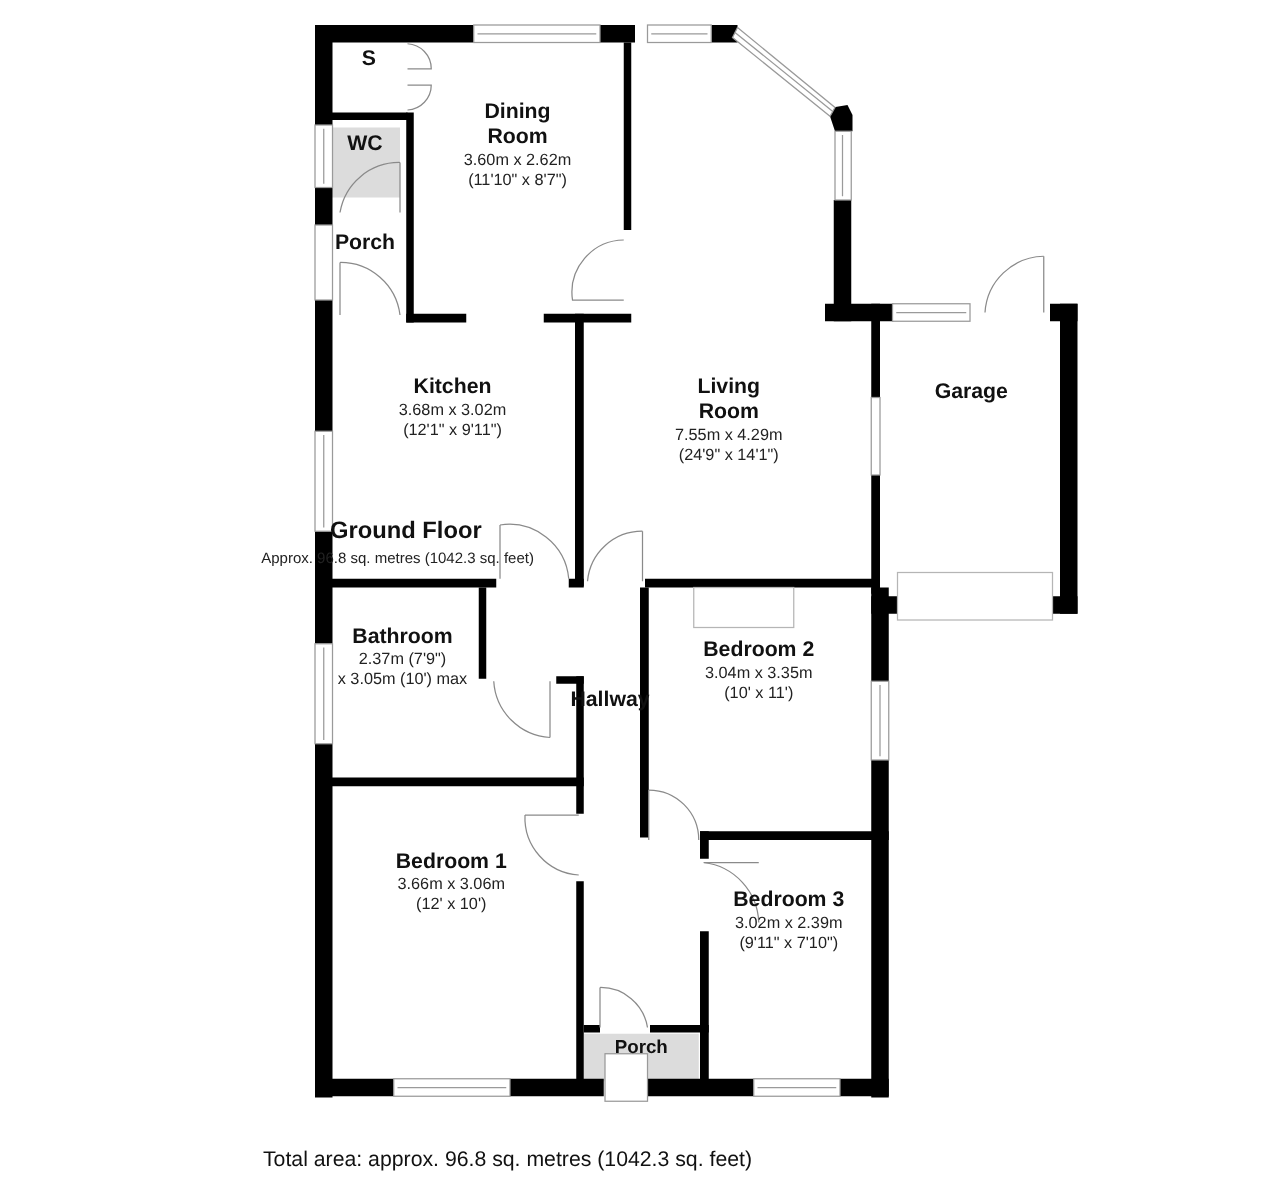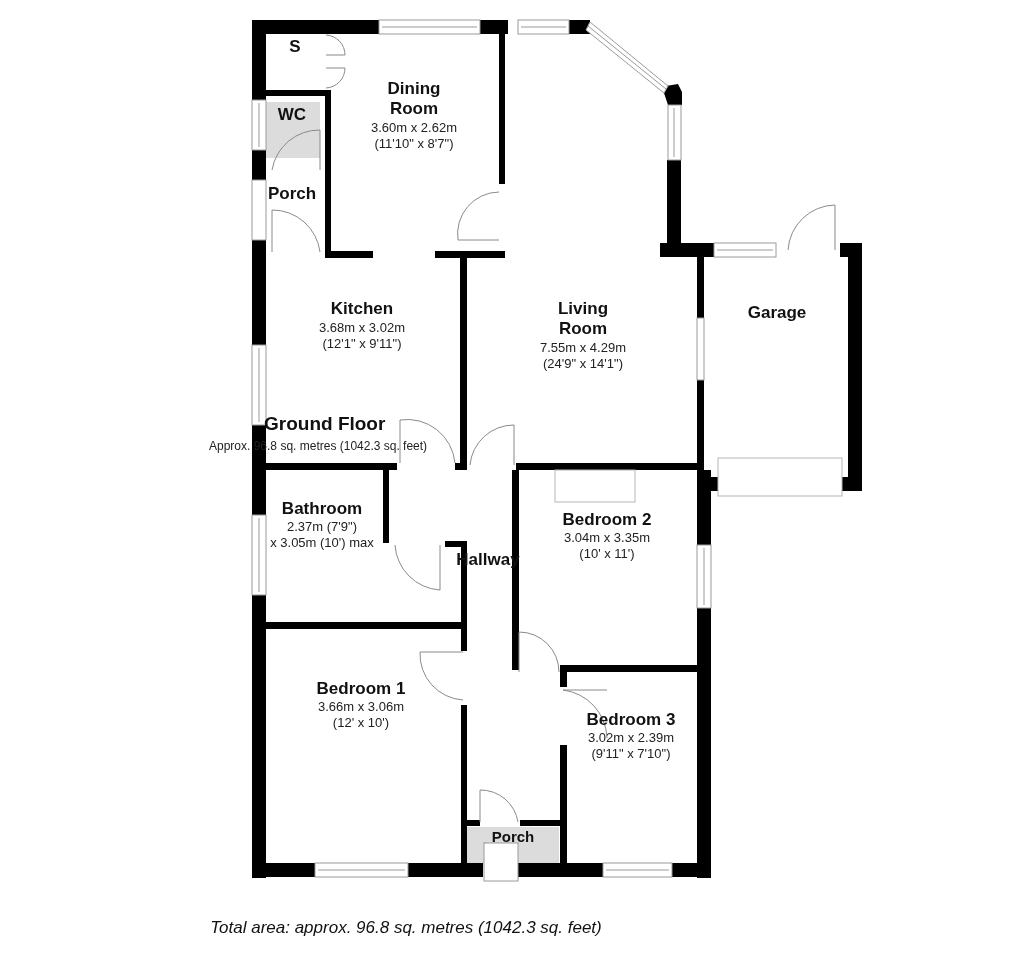--- a/index.html
+++ b/index.html
@@ -9,21 +9,21 @@
   .grey { fill:#dcdcdc; }
   .win { fill:#ffffff; stroke:#9a9a9a; stroke-width:1; }
   .winline { stroke:#9a9a9a; stroke-width:1; fill:none; }
   .door { fill:none; stroke:#8a8a8a; stroke-width:1; }
   .jamb { fill:#ffffff; stroke:#9a9a9a; stroke-width:1; }
   .fixture { fill:#ffffff; stroke:#b5b5b5; stroke-width:1; }
   .rname { font-family:"Liberation Sans", sans-serif; font-weight:bold; font-size:17px; fill:#111; text-anchor:middle; }
   .rdim { font-family:"Liberation Sans", sans-serif; font-size:13px; fill:#222; text-anchor:middle; }
   .gf-title { font-family:"Liberation Sans", sans-serif; font-weight:bold; font-size:19px; fill:#111; }
   .gf-sub { font-family:"Liberation Sans", sans-serif; font-size:12px; fill:#222; }
-  .total { position:absolute; left:0; width:812px; top:918px; text-align:center; font-size:17px; color:#111; font-family:"Liberation Sans", sans-serif;font-style:italic; }
+  .total { position:absolute; left:0; width:812px; top:918px; text-align:center; font-size:17px; color:#111; font-family:"Liberation Sans", sans-serif; }
 </style>
 </head>
 <body>
 
 <svg id="plan" viewBox="0 0 1024 960" xmlns="http://www.w3.org/2000/svg">
 
   <rect class="grey" x="264" y="102" width="56" height="56"></rect>
   <rect class="grey" x="467" y="827" width="92" height="38"></rect>
 
   <g>

